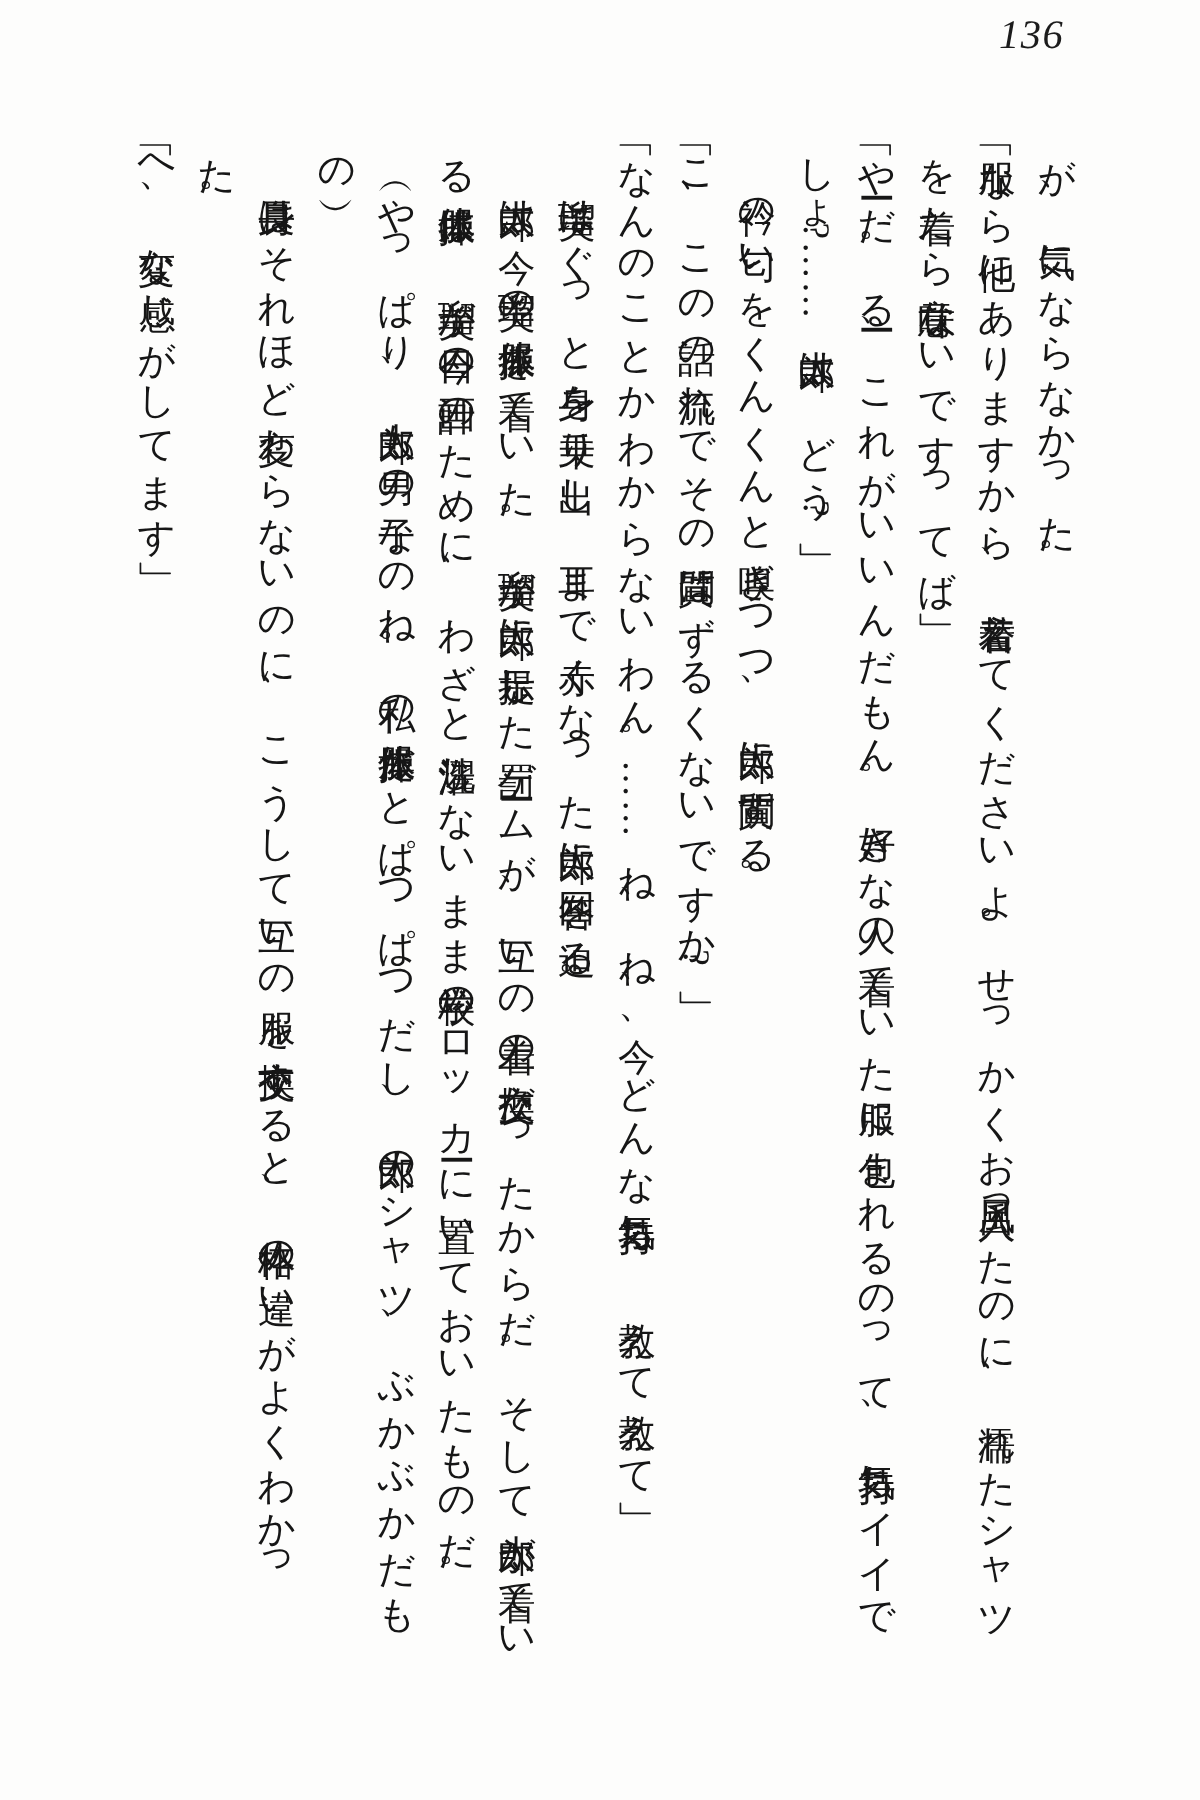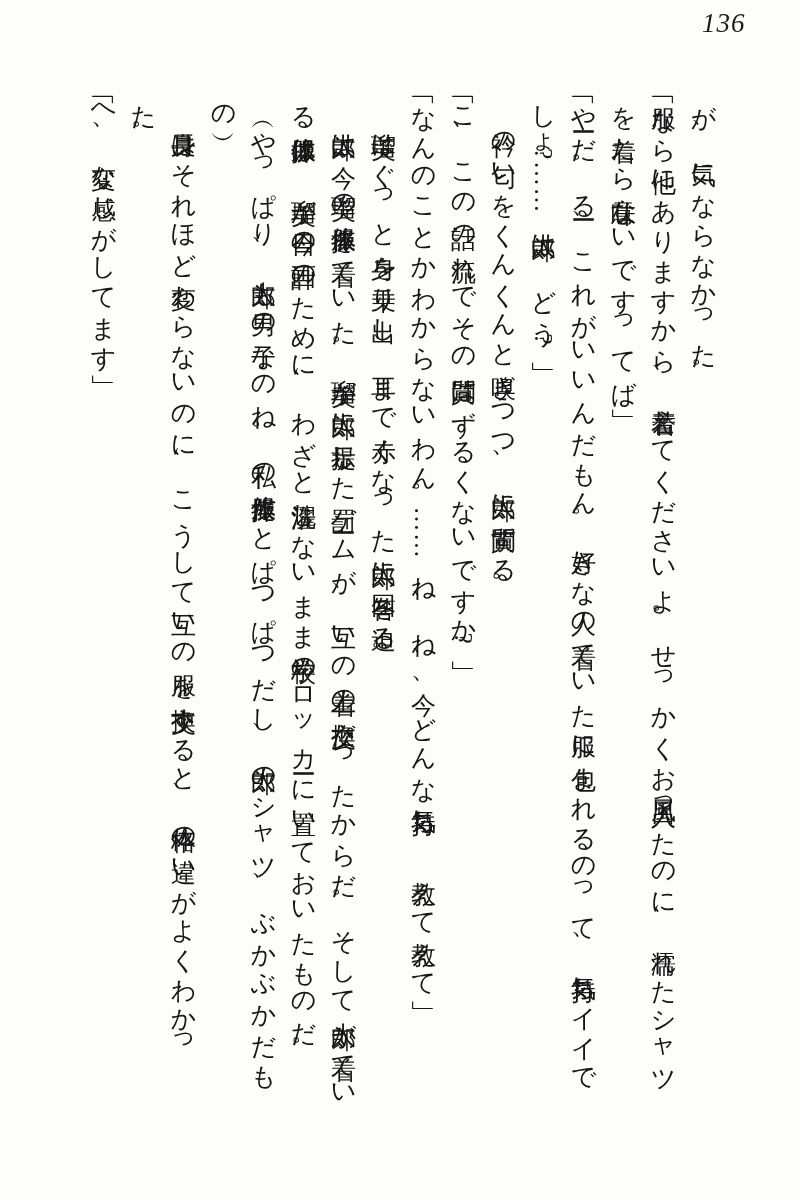--- a/index.html
+++ b/index.html
@@ -20,21 +20,20 @@
   }
   .page-number {
     position: absolute;
     top: 8px;
     left: 666px;
     font-size: 27px;
     font-style: italic;
     color: #1c1c1c;
     letter-spacing: 1px;
     user-select: none;
-    margin-left: 36px;
   }
   .text-block {
     position: absolute;
     top: 88px;
     right: 77px;
     height: 1014px;
     writing-mode: vertical-rl;
     text-orientation: mixed;
     font-size: 25px;
     letter-spacing: 1.5px;

